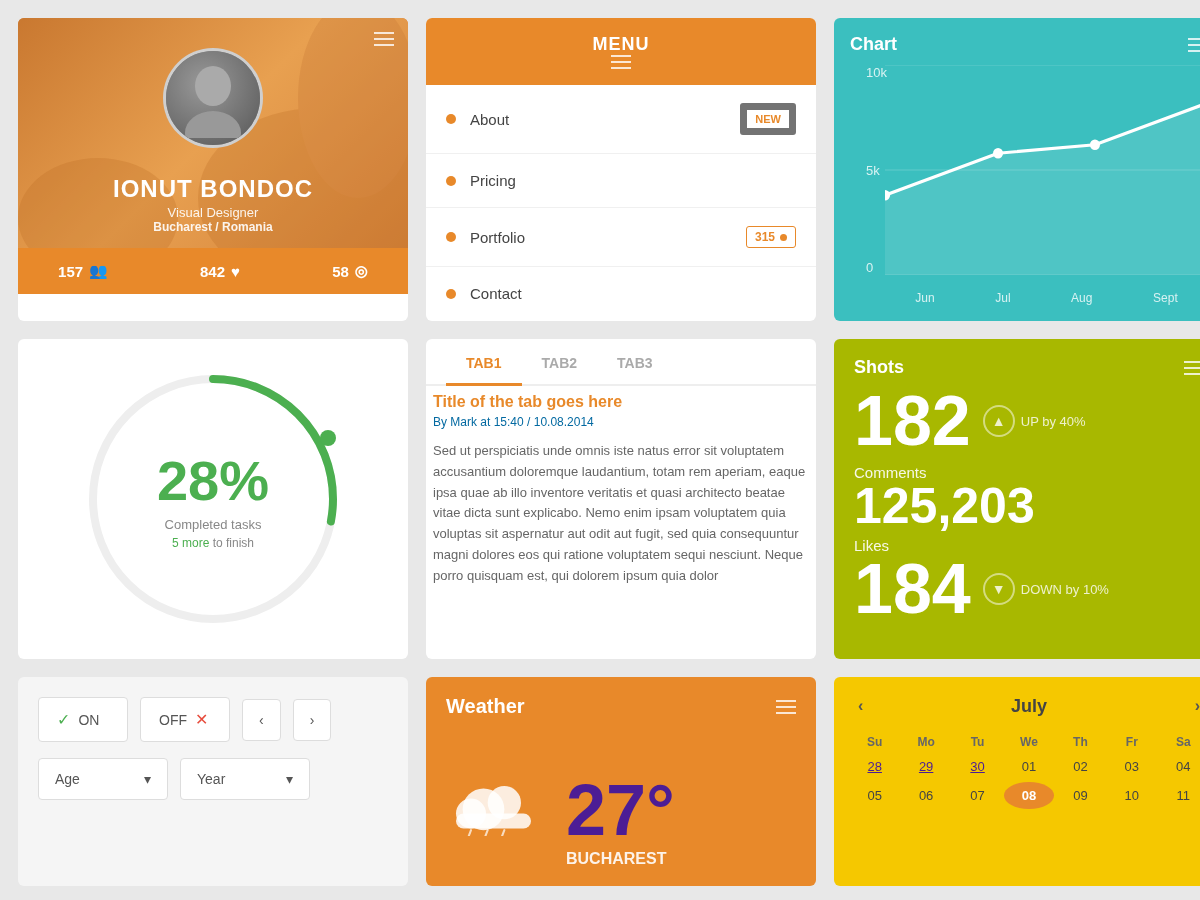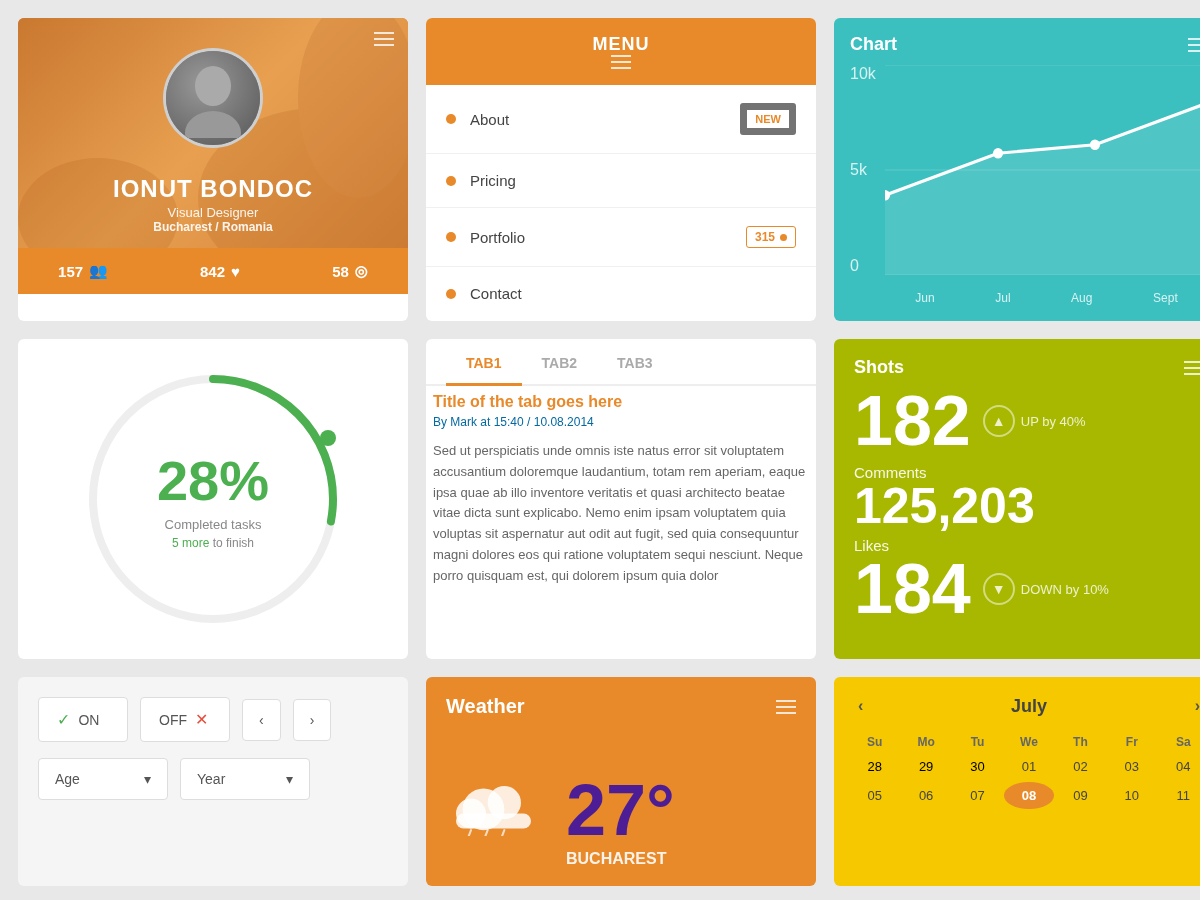--- a/index.html
+++ b/index.html
@@ -30,21 +30,21 @@
     .menu-dot { width: 10px; height: 10px; border-radius: 50%; background: #e8892a; }
     .menu-label { font-size: 15px; color: #444; font-weight: 500; }
     .badge-new { background: #fff; border: 7px solid #737373; color: #e8892a; font-size: 11px; font-weight: bold; padding: 3px 8px; border-radius: 3px; }
     .badge-num { background: #fff; border: 1px solid #e8892a; color: #e8892a; font-size: 12px; font-weight: bold; padding: 3px 8px; border-radius: 3px; display: flex; align-items: center; gap: 5px; }
     .badge-dot { width: 7px; height: 7px; border-radius: 50%; background: #e8892a; }
 
     
     .chart-card { background: #3bbfbf; border-radius: 6px; overflow: hidden; padding: 16px; }
     .chart-header { display: flex; align-items: center; justify-content: space-between; color: #fff; font-size: 18px; font-weight: bold; margin-bottom: 10px; }
     .chart-area { position: relative; height: 240px; }
-    .chart-labels-y { position: absolute; left: 0; top: 0; bottom: 30px; display: flex; flex-direction: column; justify-content: space-between; color: rgba(255,255,255,0.8); font-size: 16px; width: 30px; }
+    .chart-labels-y { position: absolute; left: 16px; top: 0; bottom: 30px; display: flex; flex-direction: column; justify-content: space-between; color: rgba(255,255,255,0.8); font-size: 13px; width: 30px; }
     .chart-svg-wrap { position: absolute; left: 35px; right: 0; top: 0; bottom: 30px; }
     .chart-svg { width: 100%; height: 100%; }
     .chart-labels-x { position: absolute; left: 35px; right: 0; bottom: 0; display: flex; justify-content: space-around; color: rgba(255,255,255,0.8); font-size: 12px; }
 
     
     .progress-card { background: #fff; border-radius: 6px; display: flex; align-items: center; justify-content: center; padding: 20px; }
     .progress-circle-wrap { position: relative; width: 280px; height: 280px; display: flex; align-items: center; justify-content: center; }
     .progress-svg { position: absolute; top: 0; left: 0; width: 100%; height: 100%; transform: rotate(-90deg); }
     .progress-text { text-align: center; z-index: 1; }
     .progress-percent { font-size: 56px; font-weight: bold; color: #4caf50; }
@@ -87,21 +87,21 @@
 
     
     .calendar-card { background: #f5c800; border-radius: 6px; padding: 16px; }
     .cal-header { display: flex; align-items: center; justify-content: space-between; margin-bottom: 12px; }
     .cal-nav { cursor: pointer; color: #555; font-size: 16px; font-weight: bold; padding: 4px 8px; }
     .cal-month { font-size: 18px; font-weight: bold; color: #444; }
     .cal-grid { display: grid; grid-template-columns: repeat(7, 1fr); gap: 2px; }
     .cal-day-name { text-align: center; font-size: 12px; color: #666; font-weight: bold; padding: 4px 0; }
     .cal-day { text-align: center; padding: 6px 4px; font-size: 13px; color: #444; border-radius: 50%; cursor: pointer; }
     .cal-day.today { background: #e8892a; color: #fff; border-radius: 50%; font-weight: bold; }
-    .cal-day.prev-month { color: #000000; }
+    .cal-day.prev-month { color: #4c1d95; text-decoration: underline; }
 
     .hamburger { display: flex; flex-direction: column; gap: 4px; cursor: pointer; }
     .hamburger span { display: block; width: 20px; height: 2px; background: rgba(255,255,255,0.8); }
 
     
     .cloud-svg { width: 100px; height: 70px; }
   </style>
 </head>
 <body>
 

